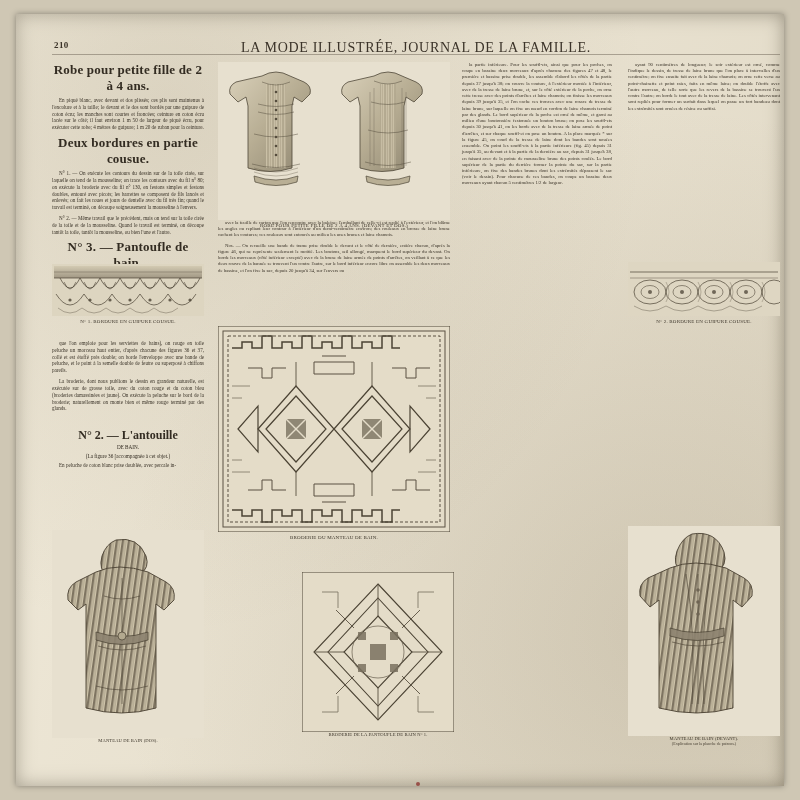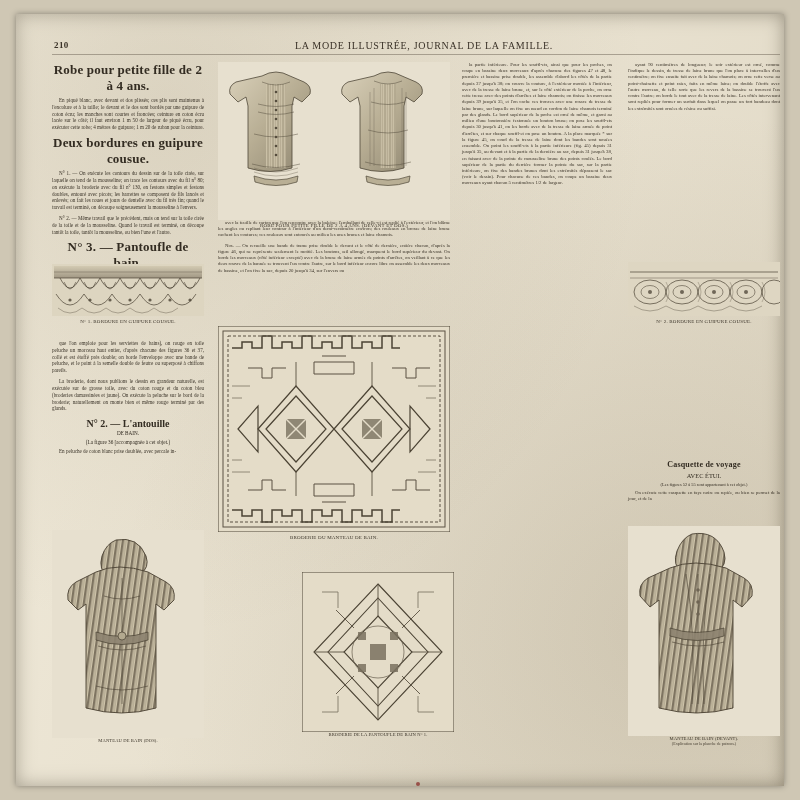--- a/index.html
+++ b/index.html
@@ -22,21 +22,21 @@
     pointer-events:none;
   }
   .sheet{
     position:absolute;left:36px;top:26px;width:728px;height:742px;
   }
   .hdr{
     position:absolute;left:0;top:0;width:100%;
     font-size:8.5px;letter-spacing:.4px;color:#3c3428;
   }
   .folio{position:absolute;left:2px;top:0;font-size:9px;font-weight:bold;color:#3b3329;}
-  .hdrtitle{position:absolute;left:8px;top:0;width:100%;text-align:center;font-size:10px;letter-spacing:.7px;color:#3b3329;}
+  .hdrtitle{position:absolute;left:0;top:0;width:100%;text-align:center;font-size:14px;letter-spacing:.7px;color:#3b3329;}
   .rule{position:absolute;left:0;top:14px;width:100%;height:1px;background:#6b6253;opacity:.5;}
 
   .col{position:absolute;top:22px;color:#332c22;}
   .c1{left:0;width:152px;}
   .c2{left:166px;width:232px;}
   .c3{left:410px;width:150px;}
   .c4{left:576px;width:152px;}
 
   .h-title{
     font-size:13px;font-weight:bold;text-align:center;margin:0 0 3px 0;letter-spacing:.2px;
@@ -59,21 +59,21 @@
   .borderB{position:absolute;left:576px;top:222px;width:152px;height:64px;}
 
   .bigband{position:absolute;left:166px;top:286px;width:232px;height:216px;}
   .robeL{position:absolute;left:0;top:490px;width:152px;height:232px;}
   .robeR{position:absolute;left:576px;top:486px;width:152px;height:236px;}
   .diamond{position:absolute;left:250px;top:532px;width:152px;height:180px;}
 
   .tinycap{font-size:4.6px;text-align:center;color:#3b3429;letter-spacing:.1px;}
   .tinycap2{font-size:4.1px;text-align:center;color:#4a4235;}
 
-  .inline-head{font-size:10px;font-weight:bold;text-align:center;margin:6px 0 1px;}
+  .inline-head{font-size:12px;font-weight:bold;text-align:center;margin:16px 0 1px;}
   .inline-sub{font-size:5.2px;text-align:center;margin:0 0 3px;}
 
   .flow-left{position:absolute;left:166px;top:556px;width:78px;}
   .flow-mid{position:absolute;left:410px;top:506px;width:150px;}
 
   .dot{position:absolute;left:364px;top:742px;width:4px;height:4px;border-radius:50%;background:#8a2d2a;opacity:.75;}
 </style>
 </head>
 <body>
 
@@ -85,21 +85,21 @@
 
       <div class="hdr">
         <div class="folio">210</div>
         <div class="hdrtitle">LA MODE ILLUSTRÉE, JOURNAL DE LA FAMILLE.</div>
         <div class="rule"></div>
       </div>
 
       <div class="col c1">
         <div class="h-title">Robe pour petite fille de 2 à 4 ans.</div>
         <div class="p">En piqué blanc, avec devant et dos plissés; ces plis sont maintenus à l'encolure et à la taille; le devant et le dos sont bordés par une guipure de coton écru; les manches sont courtes et froncées; ceinture en coton écru lacée sur le côté; il faut environ 1 m 50 de largeur de piqué écru, pour exécuter cette robe; 4 mètres de guipure; 1 m 20 de ruban pour la ceinture.</div>
-        <div class="h-title">Deux bordures en guipure cousue.</div>
+        <div class="h-title">Deux bordures en partie cousue.</div>
         <div class="p">N° 1. — On exécute les contours du dessin sur de la toile cirée, sur laquelle on tend de la mousseline; on trace les contours avec du fil n° 80; on exécute la broderie avec du fil n° 130, en festons simples et festons doubles, entouré avec picots; les barrettes se composent de fils lancés et enlevés; on fait les roues et jours de dentelle avec du fil très fin; quand le travail est terminé, on découpe soigneusement la mousseline à l'envers.</div>
         <div class="p">N° 2. — Même travail que le précédent, mais on tend sur la toile cirée de la toile et de la mousseline. Quand le travail est terminé, on découpe tantôt la toile, tantôt la mousseline, ou bien l'une et l'autre.</div>
         <div class="h-title">N° 3. — Pantoufle de bain.</div>
         <div class="h-sub">(Voir n° 23 [haut] appartenant à cet objet.)</div>
         <div class="p">En peluche de coton gris écru (pareille à celle</div>
       </div>
 
       <div class="borderA figbox">
         <svg width="152" height="52" viewBox="0 0 152 52">
           <defs>
@@ -432,26 +432,20 @@
         <div class="inline-head" style="font-size:6.6px;"></div>
         <div class="inline-sub" style="font-size:4.7px;"></div>
         <div class="inline-sub" style="font-size:4.4px;"></div>
         <div class="p small" style="font-size:4.5px;"></div>
       </div>
 
       <div class="flow-mid">
         <div class="p small" style="font-size:4.5px;width:70px;"></div>
       </div>
 
-      <div class="col c4" style="top:420px;">
-        <div class="h-title" style="font-size:8px;">Casquette de voyage</div>
-        <div class="h-sub">AVEC ÉTUI.</div>
-        <div class="h-sub" style="font-size:4.4px;">(Les figures 52 à 55 sont appartenant à cet objet.)</div>
-        <div class="p small">On exécute cette casquette en faye noire ou repiée, ou bien se permet de la jour, et de la</div>
-      </div>
 
       <div class="col c4" style="top:694px;">
         <div class="p small" style="text-indent:0;"></div>
         <div class="p small"></div>
       </div>
 
       <div class="dot"></div>
     </div>
   </div>
 </div>

